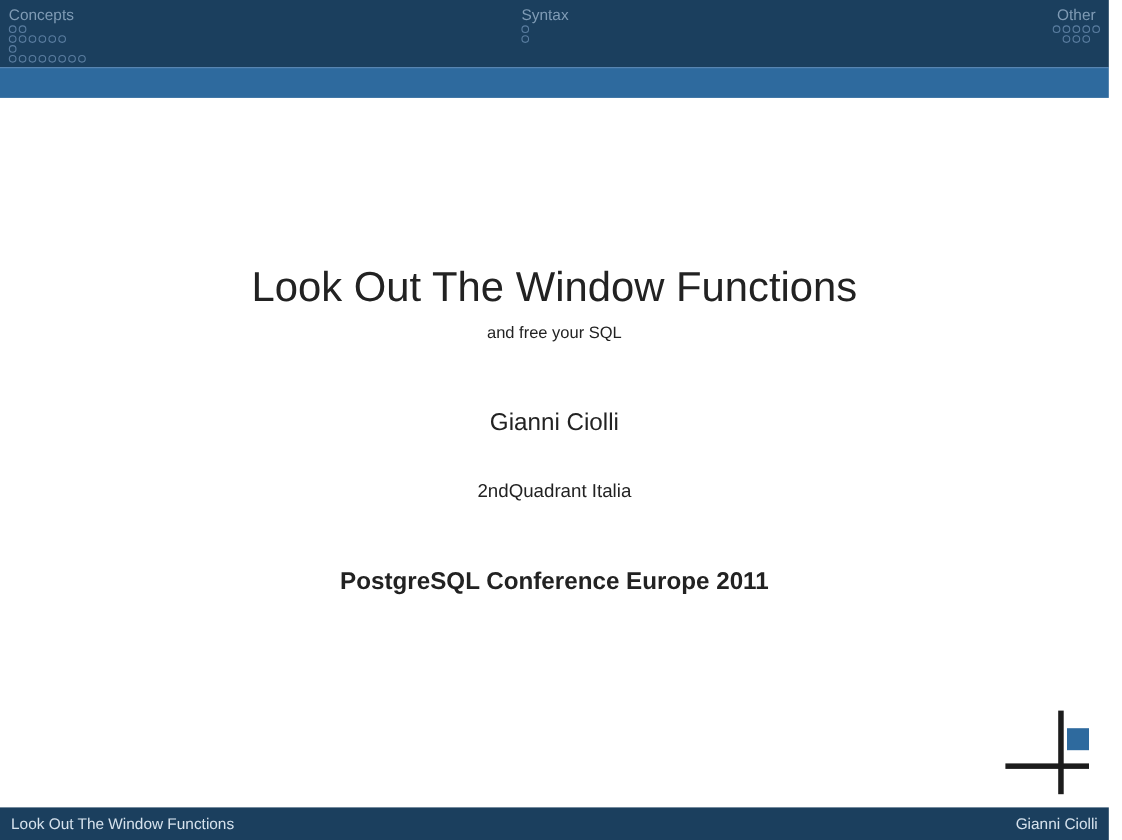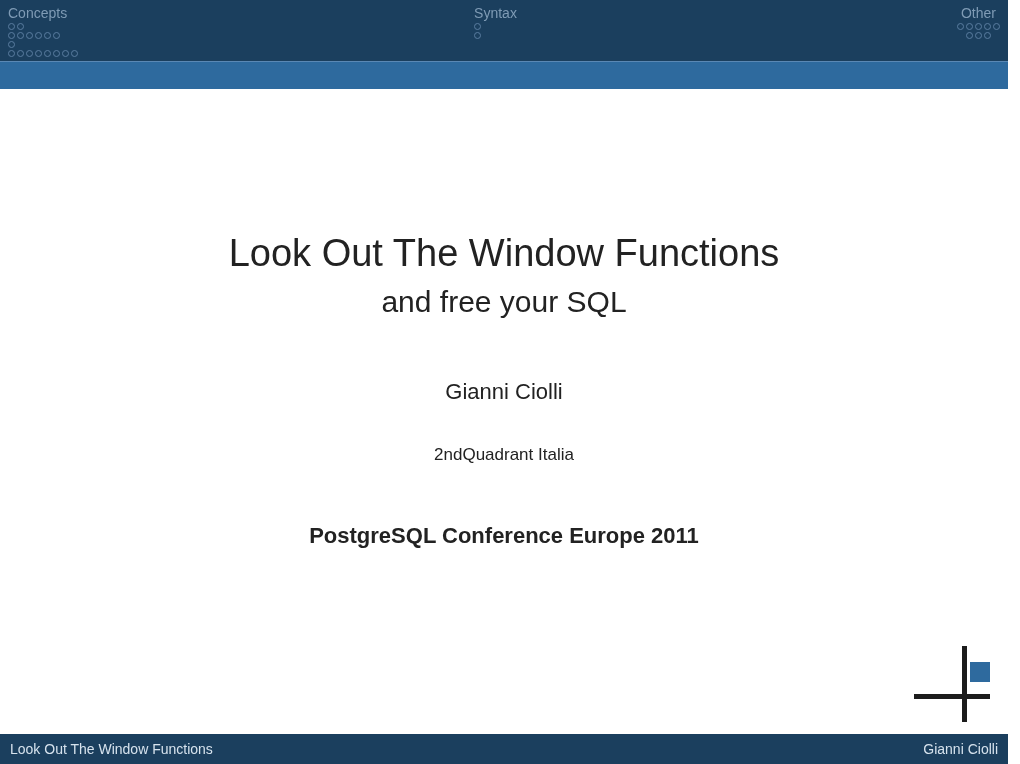--- a/index.html
+++ b/index.html
@@ -42,21 +42,21 @@
     flex: 1;
     display: flex;
     flex-direction: column;
     align-items: center;
     justify-content: center;
     text-align: center;
     color: #222;
     padding-bottom: 40px;
   }
   .title { font-size: 38px; font-weight: 400; margin-bottom: 10px; }
-  .subtitle { font-size: 30px; font-weight: 400; margin-bottom: 60px; }
+  .subtitle { font-size: 15px; font-weight: 400; margin-bottom: 60px; }
   .author { font-size: 22px; font-weight: 400; margin-bottom: 40px; }
   .affil { font-size: 17px; font-weight: 400; margin-bottom: 56px; }
   .conf { font-size: 22px; font-weight: 700; line-height: 1.35; }
 
   
   .logo {
     position: absolute;
     right: 18px;
     bottom: 42px;
     width: 76px;

